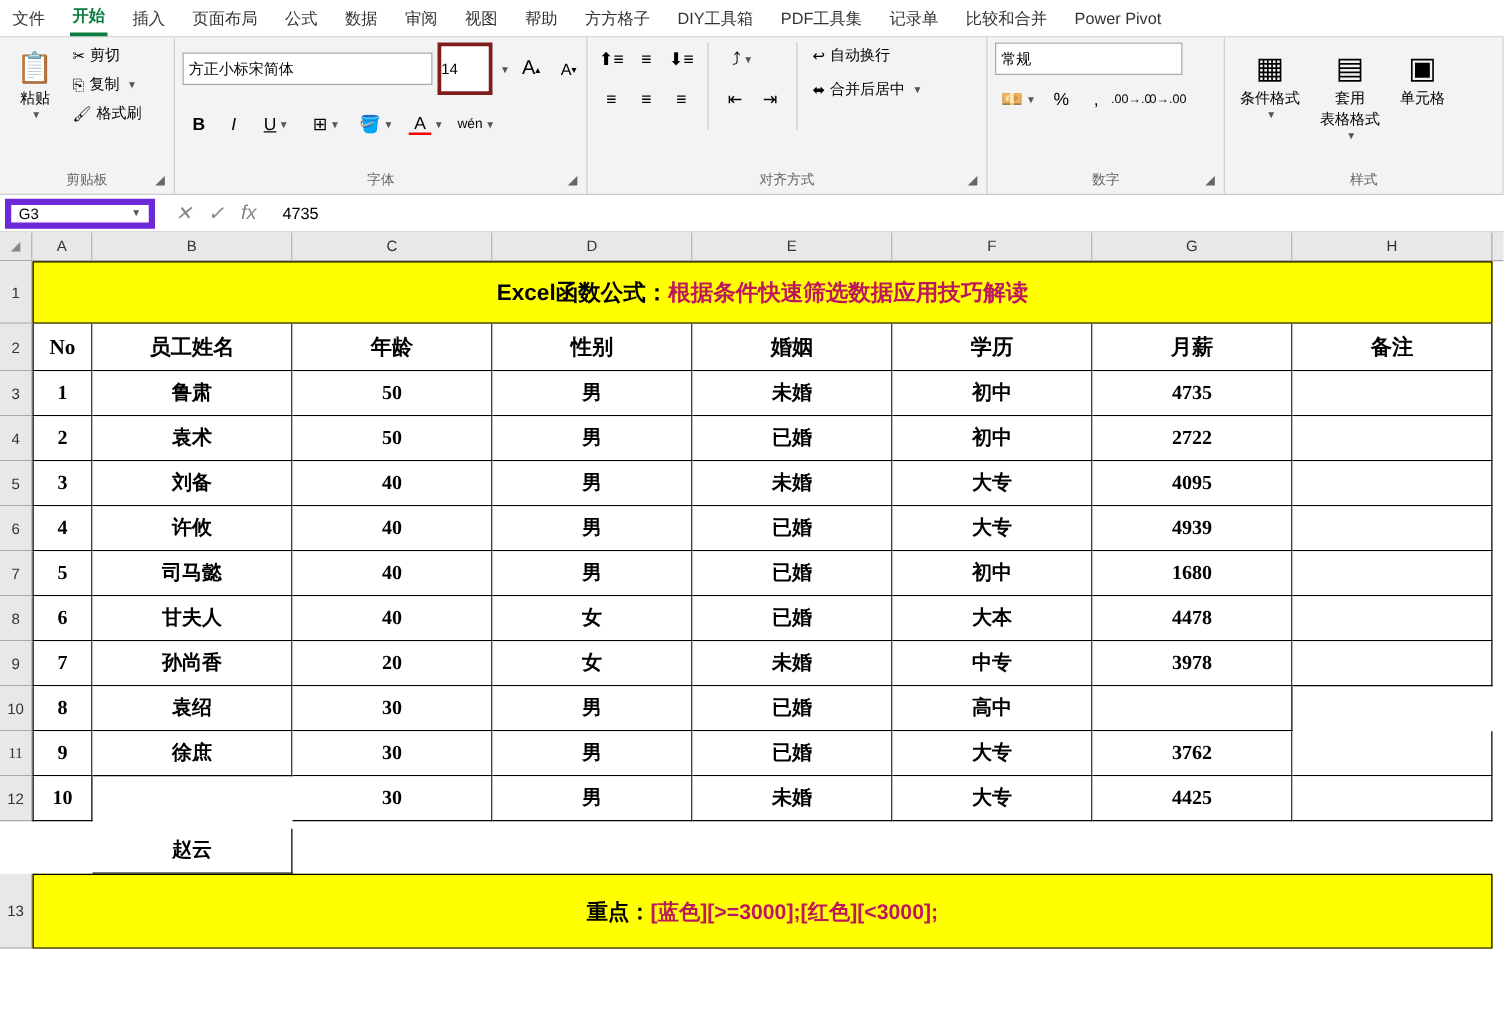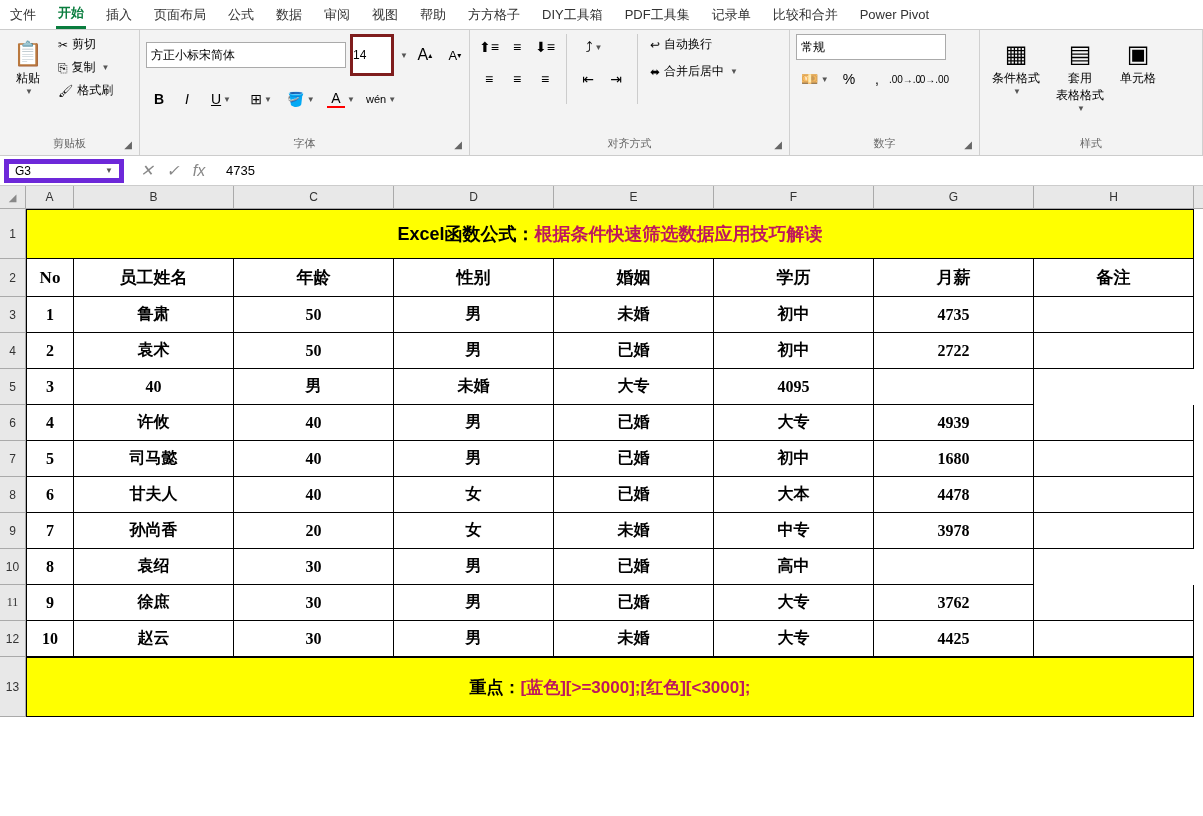--- a/index.html
+++ b/index.html
@@ -266,20 +266,21 @@
         <div class="cell" style="width: 160px; height: 36px;">50</div>
         <div class="cell" style="width: 160px; height: 36px;">男</div>
         <div class="cell" style="width: 160px; height: 36px;">已婚</div>
         <div class="cell" style="width: 160px; height: 36px;">初中</div>
         <div class="cell" style="width: 160px; height: 36px;">2722</div>
         <div class="cell" style="width: 160px; height: 36px;"></div>
       </div>
       <div class="row">
         <div class="row-h" style="height: 36px;">5</div>
         <div class="cell" style="width: 48px; height: 36px; border-left: 1px solid rgb(0, 0, 0);">3</div>
+        <div class="cell" style="width: 160px; height: 36px;">刘备</div>
         <div class="cell" style="width: 160px; height: 36px;">40</div>
         <div class="cell" style="width: 160px; height: 36px;">男</div>
         <div class="cell" style="width: 160px; height: 36px;">未婚</div>
         <div class="cell" style="width: 160px; height: 36px;">大专</div>
         <div class="cell" style="width: 160px; height: 36px;">4095</div>
         <div class="cell" style="width: 160px; height: 36px;"></div>
       </div>
       <div class="row">
         <div class="row-h" style="height: 36px;">6</div>
         <div class="cell" style="width: 48px; height: 36px; border-left: 1px solid rgb(0, 0, 0);">4</div>
@@ -341,21 +342,21 @@
         <div class="cell" style="width: 160px; height: 36px;">30</div>
         <div class="cell" style="width: 160px; height: 36px;">男</div>
         <div class="cell" style="width: 160px; height: 36px;">已婚</div>
         <div class="cell" style="width: 160px; height: 36px;">大专</div>
         <div class="cell" style="width: 160px; height: 36px;">3762</div>
         <div class="cell" style="width: 160px; height: 36px;"></div>
       </div>
       <div class="row">
         <div class="row-h" style="height: 36px;">12</div>
         <div class="cell" style="width: 48px; height: 36px; border-left: 1px solid rgb(0, 0, 0);">10</div>
-        <div class="cell" style="width: 160px; height: 36px;">赵云</div>
+        <div class="cell" style="width: 160px; height: 36px; margin-top: 42px;">赵云</div>
         <div class="cell" style="width: 160px; height: 36px;">30</div>
         <div class="cell" style="width: 160px; height: 36px;">男</div>
         <div class="cell" style="width: 160px; height: 36px;">未婚</div>
         <div class="cell" style="width: 160px; height: 36px;">大专</div>
         <div class="cell" style="width: 160px; height: 36px;">4425</div>
         <div class="cell" style="width: 160px; height: 36px;"></div>
       </div>
       <div class="row footer-row">
         <div class="row-h" style="height: 60px;">13</div>
         <div class="cell-merged" style="width: 1168px; height: 60px; display: flex; align-items: center; justify-content: center; border-left: 1px solid rgb(0, 0, 0);">

